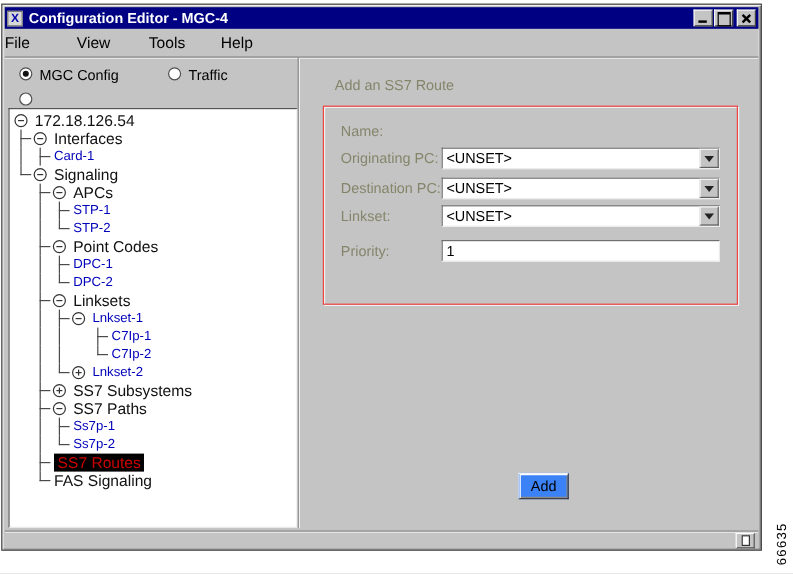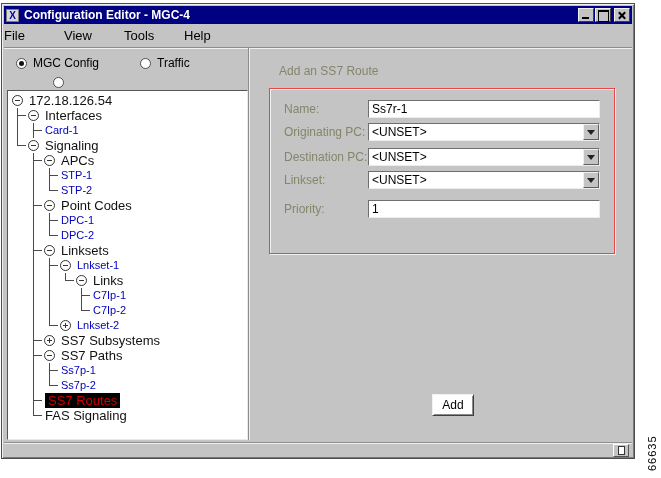--- a/index.html
+++ b/index.html
@@ -41,21 +41,21 @@
   
   .menu-bar {
     position:absolute; left:2px; top:20px; right:2px; height:24px;
     display:flex; align-items:center; 
     border-bottom:1px solid #8c8c8c; box-shadow:0 1px 0 #f0f0f0;
   }
   .menu-item { width:60px; font-size:13px; color:#000; cursor:default; }
 
   
   .radio-group { position:absolute; left:2px; top:44px; width:244px; height:44px; }
-  .radio-item { position:absolute; display:flex; align-items:center; height:14px; }
+  .radio-item { position:absolute; display:flex; align-items:flex-start; height:14px; }
   .radio-pos-0 { left:12px; top:8px; }
   .radio-pos-1 { left:136px; top:8px; }
   .radio-pos-2 { left:12px; top:29px;flex-direction:column; }
   .radio-circle {
     width:11px; height:11px; border-radius:50%; background:#fdfdfd;
     border:1px solid #4f4f4f; margin-right:6px; flex:none;
   }
   .radio-circle.sel::after {
     content:""; display:block; width:5px; height:5px; margin:2px; border-radius:50%; background:#111;
   }
@@ -115,21 +115,21 @@
     width:16px; height:16px; background:#c4c4c4; flex:none;
     border:1px solid; border-color:#f0f0f0 #5f5f5f #5f5f5f #f0f0f0;
     display:flex; align-items:center; justify-content:center;
   }
   .arrow-down {
     width:0; height:0; border-left:4px solid transparent; border-right:4px solid transparent;
     border-top:5px solid #222;
   }
   .btn95 {
     position:absolute; left:183px; top:346px; width:42px; height:22px;
-    background:#ffffff; color:#000; font-family:"Liberation Sans", sans-serif; font-size:12px;
+    background:#3b82f6; color:#000; font-family:"Liberation Sans", sans-serif; font-size:12px;
     border:1px solid; border-color:#f2f2f2 #3f3f3f #3f3f3f #f2f2f2;
     box-shadow: inset 1px 1px 0 #fff, inset -1px -1px 0 #8a8a8a;
     padding:0; cursor:default;
   }
 
   
   .status-bar {
     position:absolute; left:2px; top:438px; right:2px; height:15px;
     background:#c4c4c4; border-top:1px solid #8f8f8f; box-shadow: inset 0 1px 0 #f0f0f0;
   }
@@ -194,38 +194,36 @@
       <div class="trow"><span class="tcell c-line"></span><span class="tcell c-tee"></span><span class="tlabel lbl-leaf">Card-1</span></div>
       <div class="trow"><span class="tcell c-elbow"></span><span class="tcell c-tg"></span><span class="tlabel lbl-branch">Signaling</span></div>
       <div class="trow"><span class="tcell c-blank"></span><span class="tcell c-tee"></span><span class="tcell c-tg"></span><span class="tlabel lbl-branch">APCs</span></div>
       <div class="trow"><span class="tcell c-blank"></span><span class="tcell c-line"></span><span class="tcell c-tee"></span><span class="tlabel lbl-leaf">STP-1</span></div>
       <div class="trow"><span class="tcell c-blank"></span><span class="tcell c-line"></span><span class="tcell c-elbow"></span><span class="tlabel lbl-leaf">STP-2</span></div>
       <div class="trow"><span class="tcell c-blank"></span><span class="tcell c-tee"></span><span class="tcell c-tg"></span><span class="tlabel lbl-branch">Point Codes</span></div>
       <div class="trow"><span class="tcell c-blank"></span><span class="tcell c-line"></span><span class="tcell c-tee"></span><span class="tlabel lbl-leaf">DPC-1</span></div>
       <div class="trow"><span class="tcell c-blank"></span><span class="tcell c-line"></span><span class="tcell c-elbow"></span><span class="tlabel lbl-leaf">DPC-2</span></div>
       <div class="trow"><span class="tcell c-blank"></span><span class="tcell c-tee"></span><span class="tcell c-tg"></span><span class="tlabel lbl-branch">Linksets</span></div>
       <div class="trow"><span class="tcell c-blank"></span><span class="tcell c-line"></span><span class="tcell c-tee"></span><span class="tcell c-tg"></span><span class="tlabel lbl-leaf">Lnkset-1</span></div>
-      <div class="trow"><span class="tcell c-blank"></span><span class="tcell c-line"></span><span class="tcell c-line"></span><span class="tcell c-elbow"></span><span class="tcell c-tg"></span><span class="tlabel lbl-branch">Links</span></div>
       <div class="trow"><span class="tcell c-blank"></span><span class="tcell c-line"></span><span class="tcell c-line"></span><span class="tcell c-blank"></span><span class="tcell c-tee"></span><span class="tlabel lbl-leaf">C7Ip-1</span></div>
       <div class="trow"><span class="tcell c-blank"></span><span class="tcell c-line"></span><span class="tcell c-line"></span><span class="tcell c-blank"></span><span class="tcell c-elbow"></span><span class="tlabel lbl-leaf">C7Ip-2</span></div>
       <div class="trow"><span class="tcell c-blank"></span><span class="tcell c-line"></span><span class="tcell c-elbow"></span><span class="tcell c-tg"><i class="vbar"></i></span><span class="tlabel lbl-leaf">Lnkset-2</span></div>
       <div class="trow"><span class="tcell c-blank"></span><span class="tcell c-tee"></span><span class="tcell c-tg"><i class="vbar"></i></span><span class="tlabel lbl-branch">SS7 Subsystems</span></div>
       <div class="trow"><span class="tcell c-blank"></span><span class="tcell c-tee"></span><span class="tcell c-tg"></span><span class="tlabel lbl-branch">SS7 Paths</span></div>
       <div class="trow"><span class="tcell c-blank"></span><span class="tcell c-line"></span><span class="tcell c-tee"></span><span class="tlabel lbl-leaf">Ss7p-1</span></div>
       <div class="trow"><span class="tcell c-blank"></span><span class="tcell c-line"></span><span class="tcell c-elbow"></span><span class="tlabel lbl-leaf">Ss7p-2</span></div>
       <div class="trow"><span class="tcell c-blank"></span><span class="tcell c-tee"></span><span class="tlabel lbl-selected">SS7 Routes</span></div>
       <div class="trow"><span class="tcell c-blank"></span><span class="tcell c-elbow"></span><span class="tlabel lbl-branch">FAS Signaling</span></div>
     </div>
 
   <div class="form-panel">
     <div class="form-header">Add an SS7 Route</div>
     <div class="form-frame">
         <div class="form-row">
           <span class="form-label">Name:</span>
-          <input class="tf" type="text" value="Ss7r-1" style="">
         </div>
         <div class="form-row">
           <span class="form-label">Originating PC:</span>
           <div class="combo">
             <span class="combo-val">&lt;UNSET&gt;</span>
             <span class="combo-btn">
               <span class="arrow-down"></span>
             </span>
           </div>
         </div>

